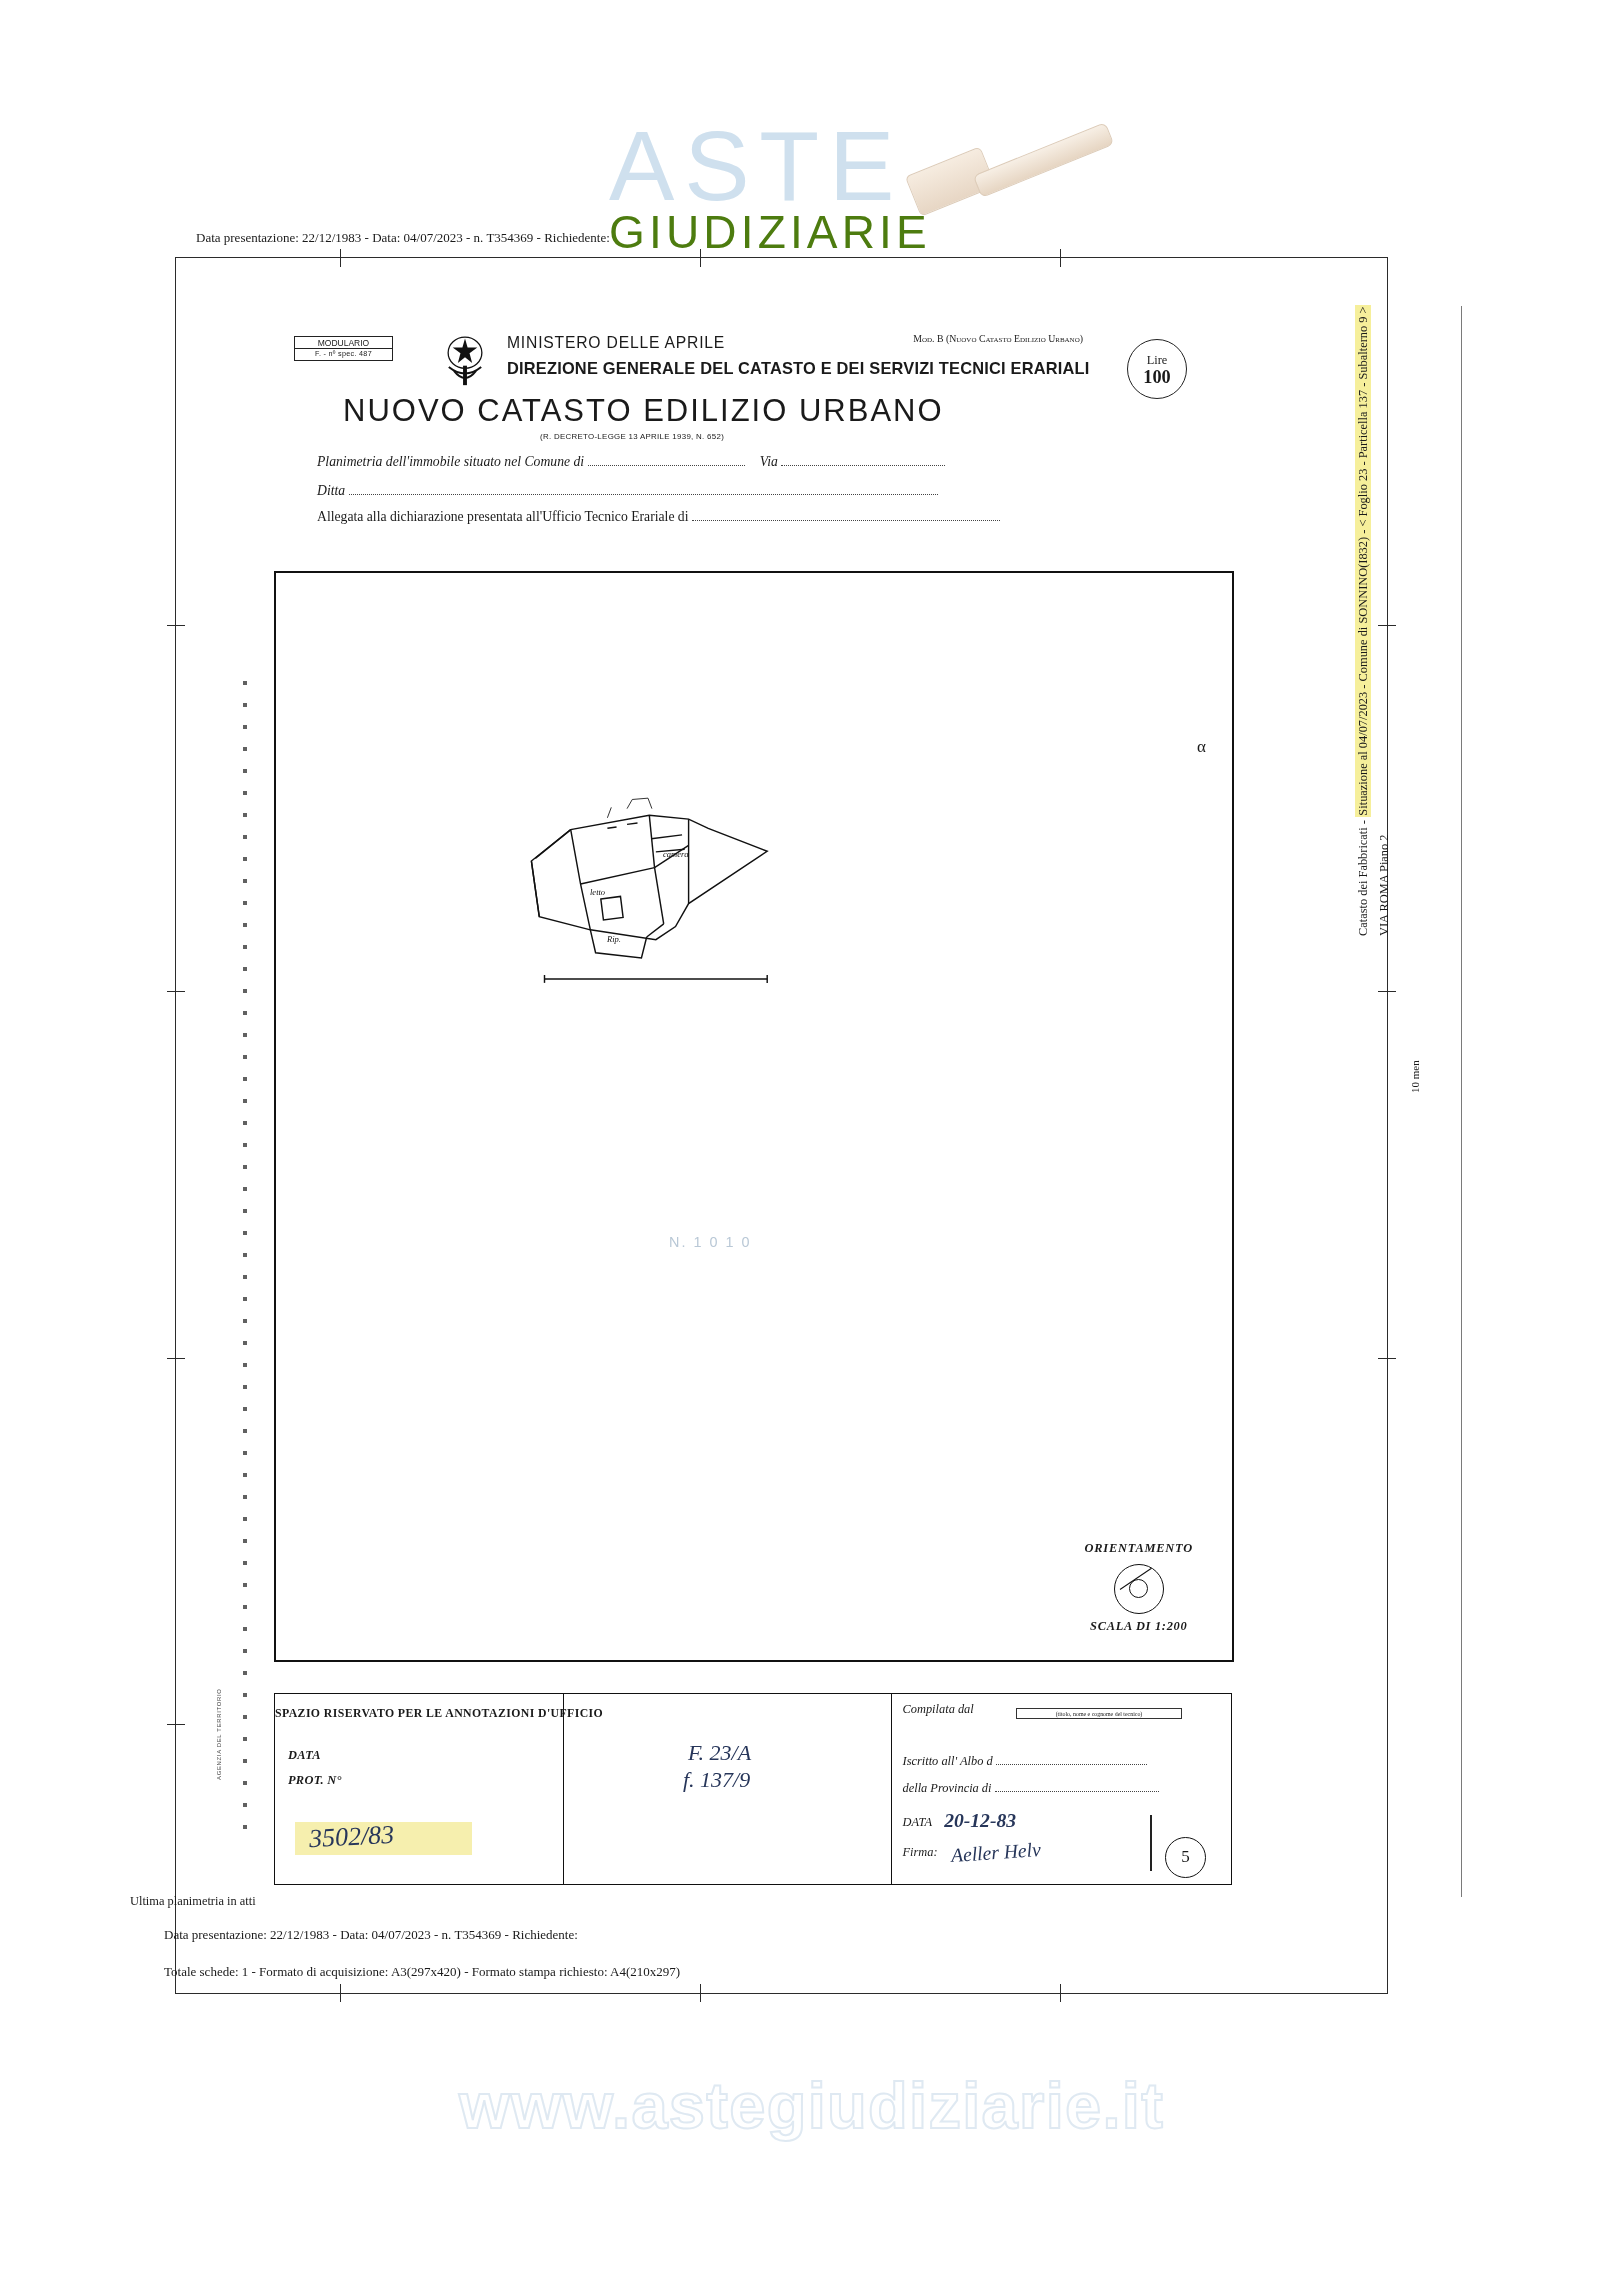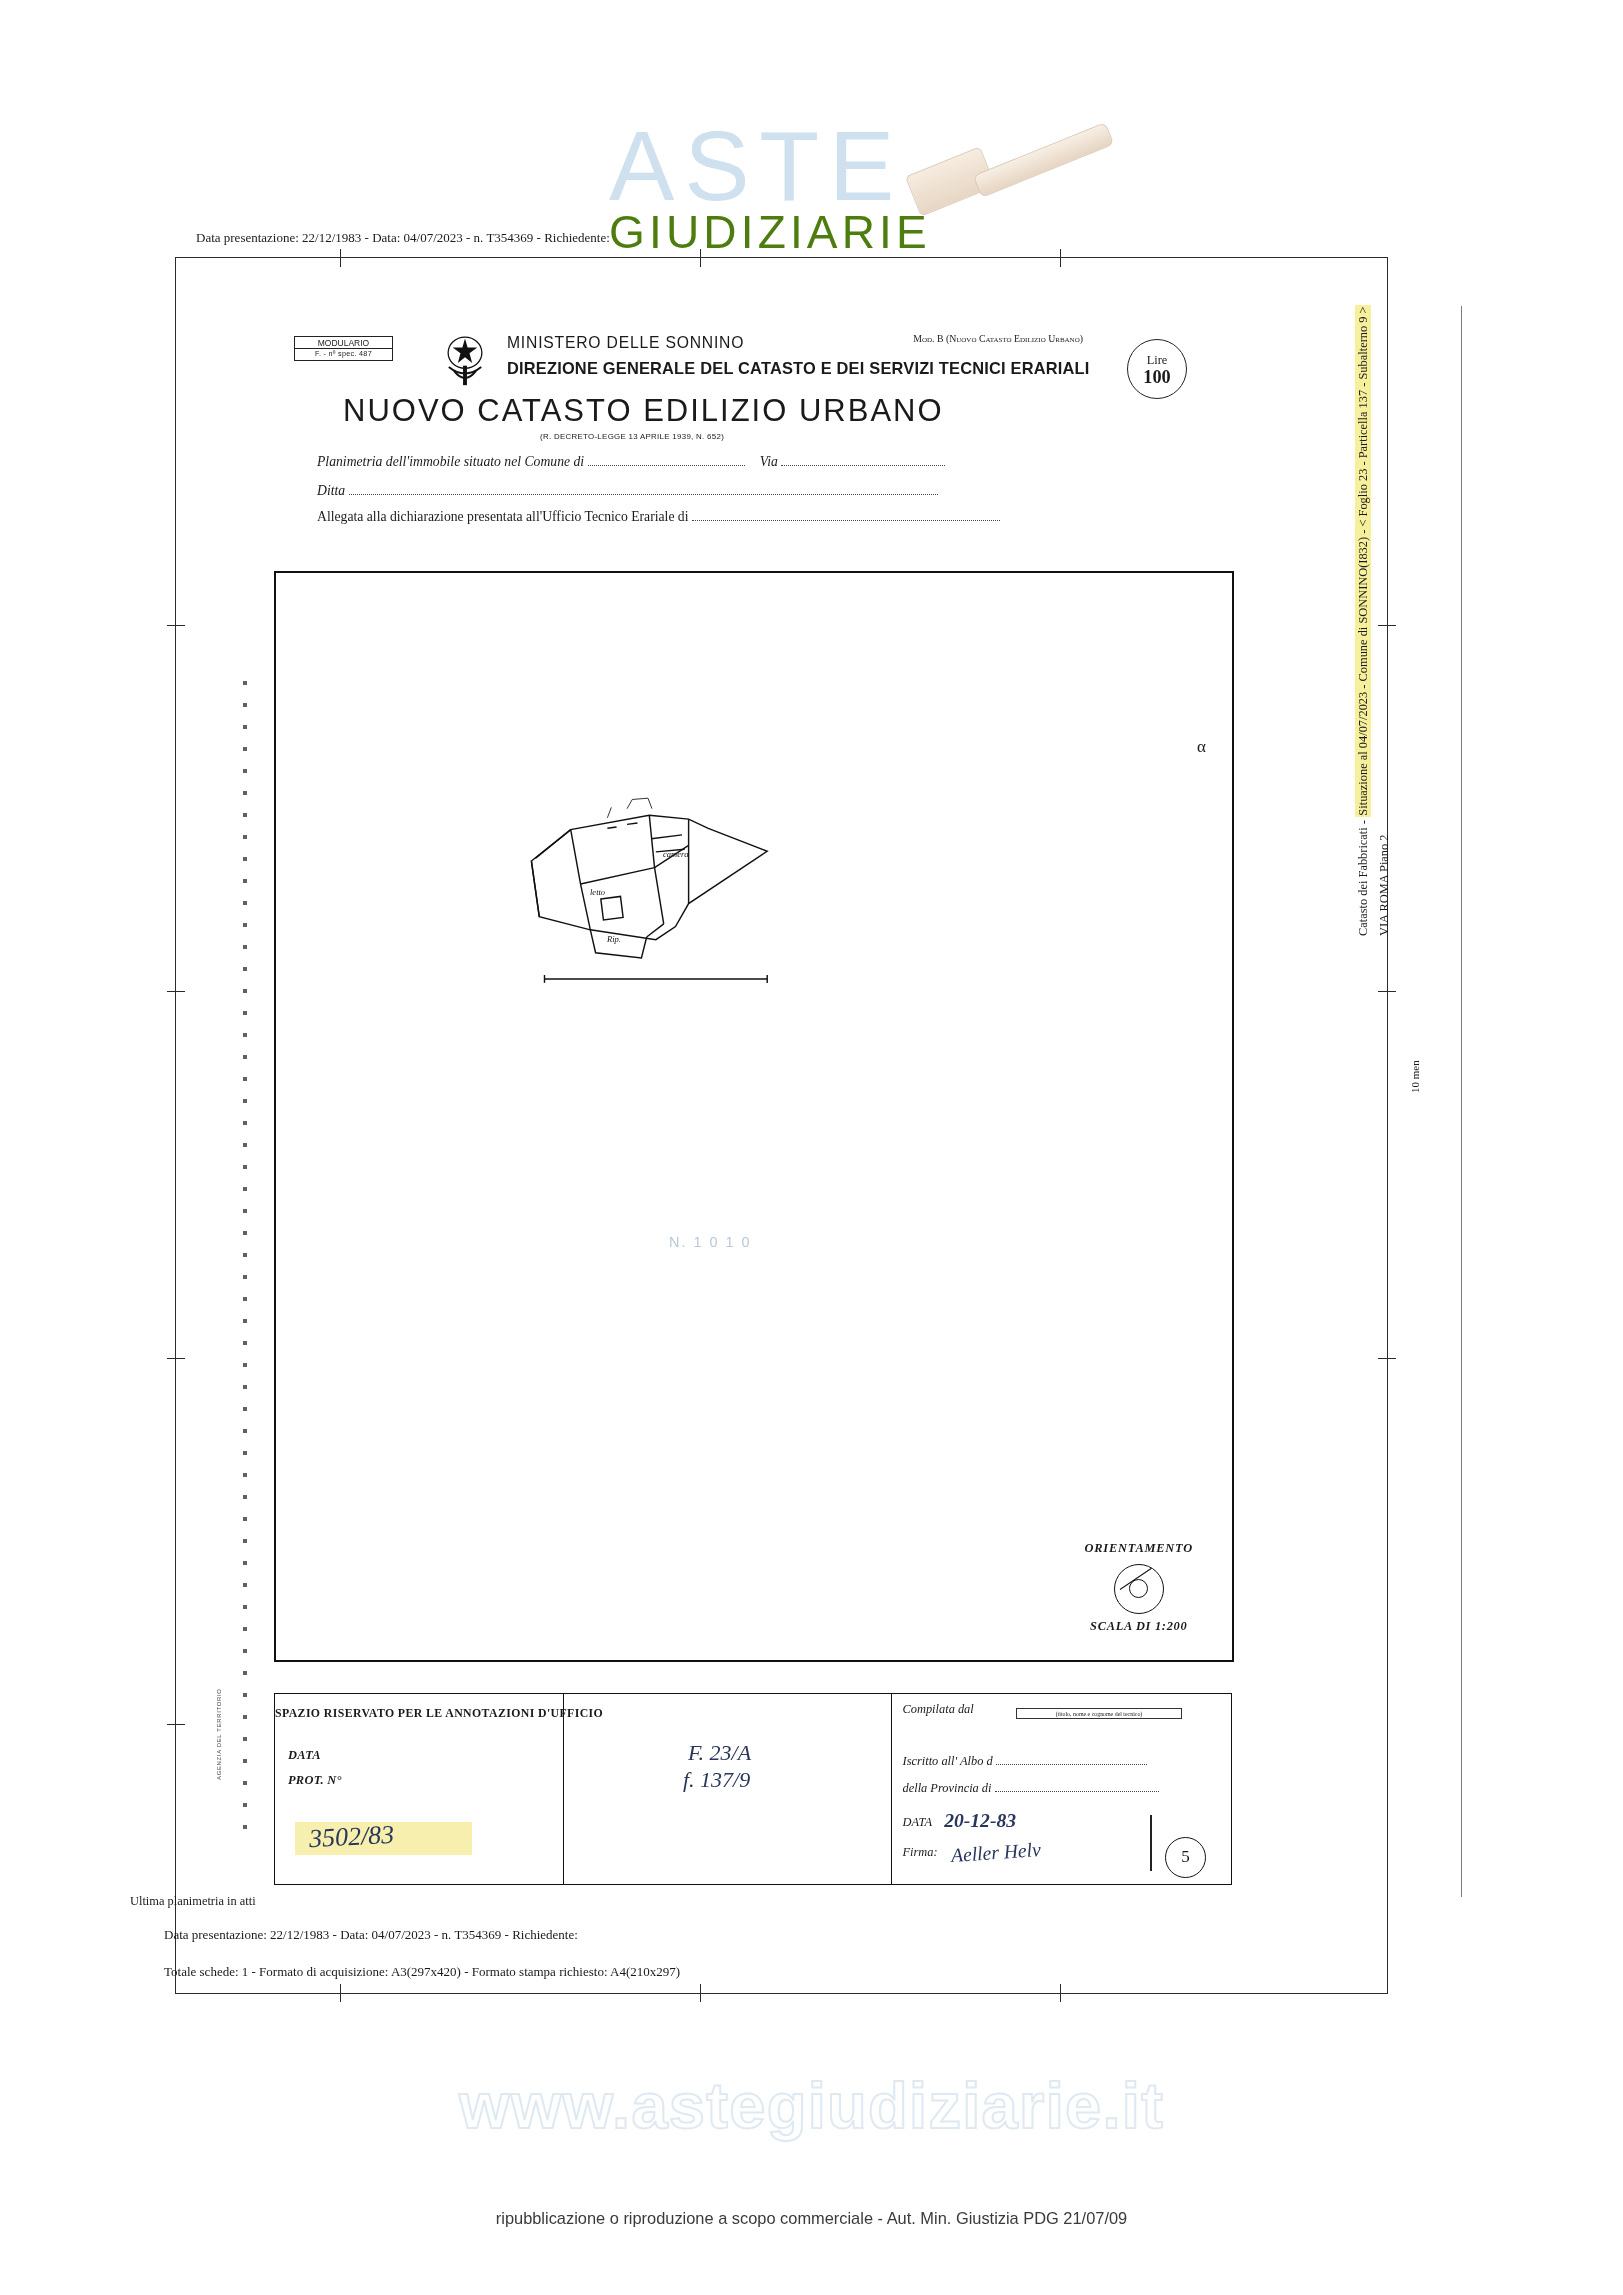--- a/index.html
+++ b/index.html
@@ -523,21 +523,21 @@
     <svg viewBox="0 0 74 84" width="48" height="55">
       <ellipse cx="37" cy="30" rx="26" ry="24" fill="none" stroke="#111" stroke-width="2"></ellipse>
       <path d="M37 8 L41 22 L56 22 L44 31 L48 46 L37 37 L26 46 L30 31 L18 22 L33 22 Z" fill="#111"></path>
       <path d="M12 52 Q37 72 62 52" fill="none" stroke="#111" stroke-width="3"></path>
       <path d="M20 58 Q37 80 54 58" fill="none" stroke="#111" stroke-width="3"></path>
       <rect x="34" y="50" width="6" height="30" fill="#111"></rect>
     </svg>
   </div>
 
   <div class="ministero">
-    <span>MINISTERO DELLE SONNINO</span>
+    <span>MINISTERO DELLE APRILE</span>
   </div>
   <div class="direzione">DIREZIONE GENERALE DEL CATASTO E DEI SERVIZI TECNICI ERARIALI</div>
   <div class="bigtitle">NUOVO CATASTO EDILIZIO URBANO</div>
   <div class="decreto">(R. DECRETO-LEGGE 13 APRILE 1939, N. 652)</div>
 
   <div class="fieldline" style="left:85px; top:145px;">
     <span>Planimetria dell'immobile situato nel Comune di</span>
     <span class="dots" style="width:157px;"></span>
     <span style="margin-left:11.8px;">Via</span>
     <span class="dots" style="width:164px;"></span>
@@ -647,15 +647,14 @@
 <div class="meta meta-b2">Totale schede: 1 - Formato di acquisizione: A3(297x420)  - Formato stampa richiesto: A4(210x297)</div>
 
 <div class="vstrip">
   <span>Catasto dei Fabbricati - </span><span class="hl">Situazione al 04/07/2023 - Comune di SONNINO(I832) - &lt; Foglio 23 - Particella  137 - Subalterno 9 &gt;</span>
 </div>
 <div class="vstrip2">VIA ROMA Piano 2</div>
 <div class="vstrip3">10 men</div>
 
 <div class="site">www.astegiudiziarie.it</div>
 <div class="footer">
-  <div>ripubblicazione o riproduzione a scopo commerciale - Aut. Min. Giustizia PDG 21/07/09</div>
 </div>
 
 
 </body></html>

